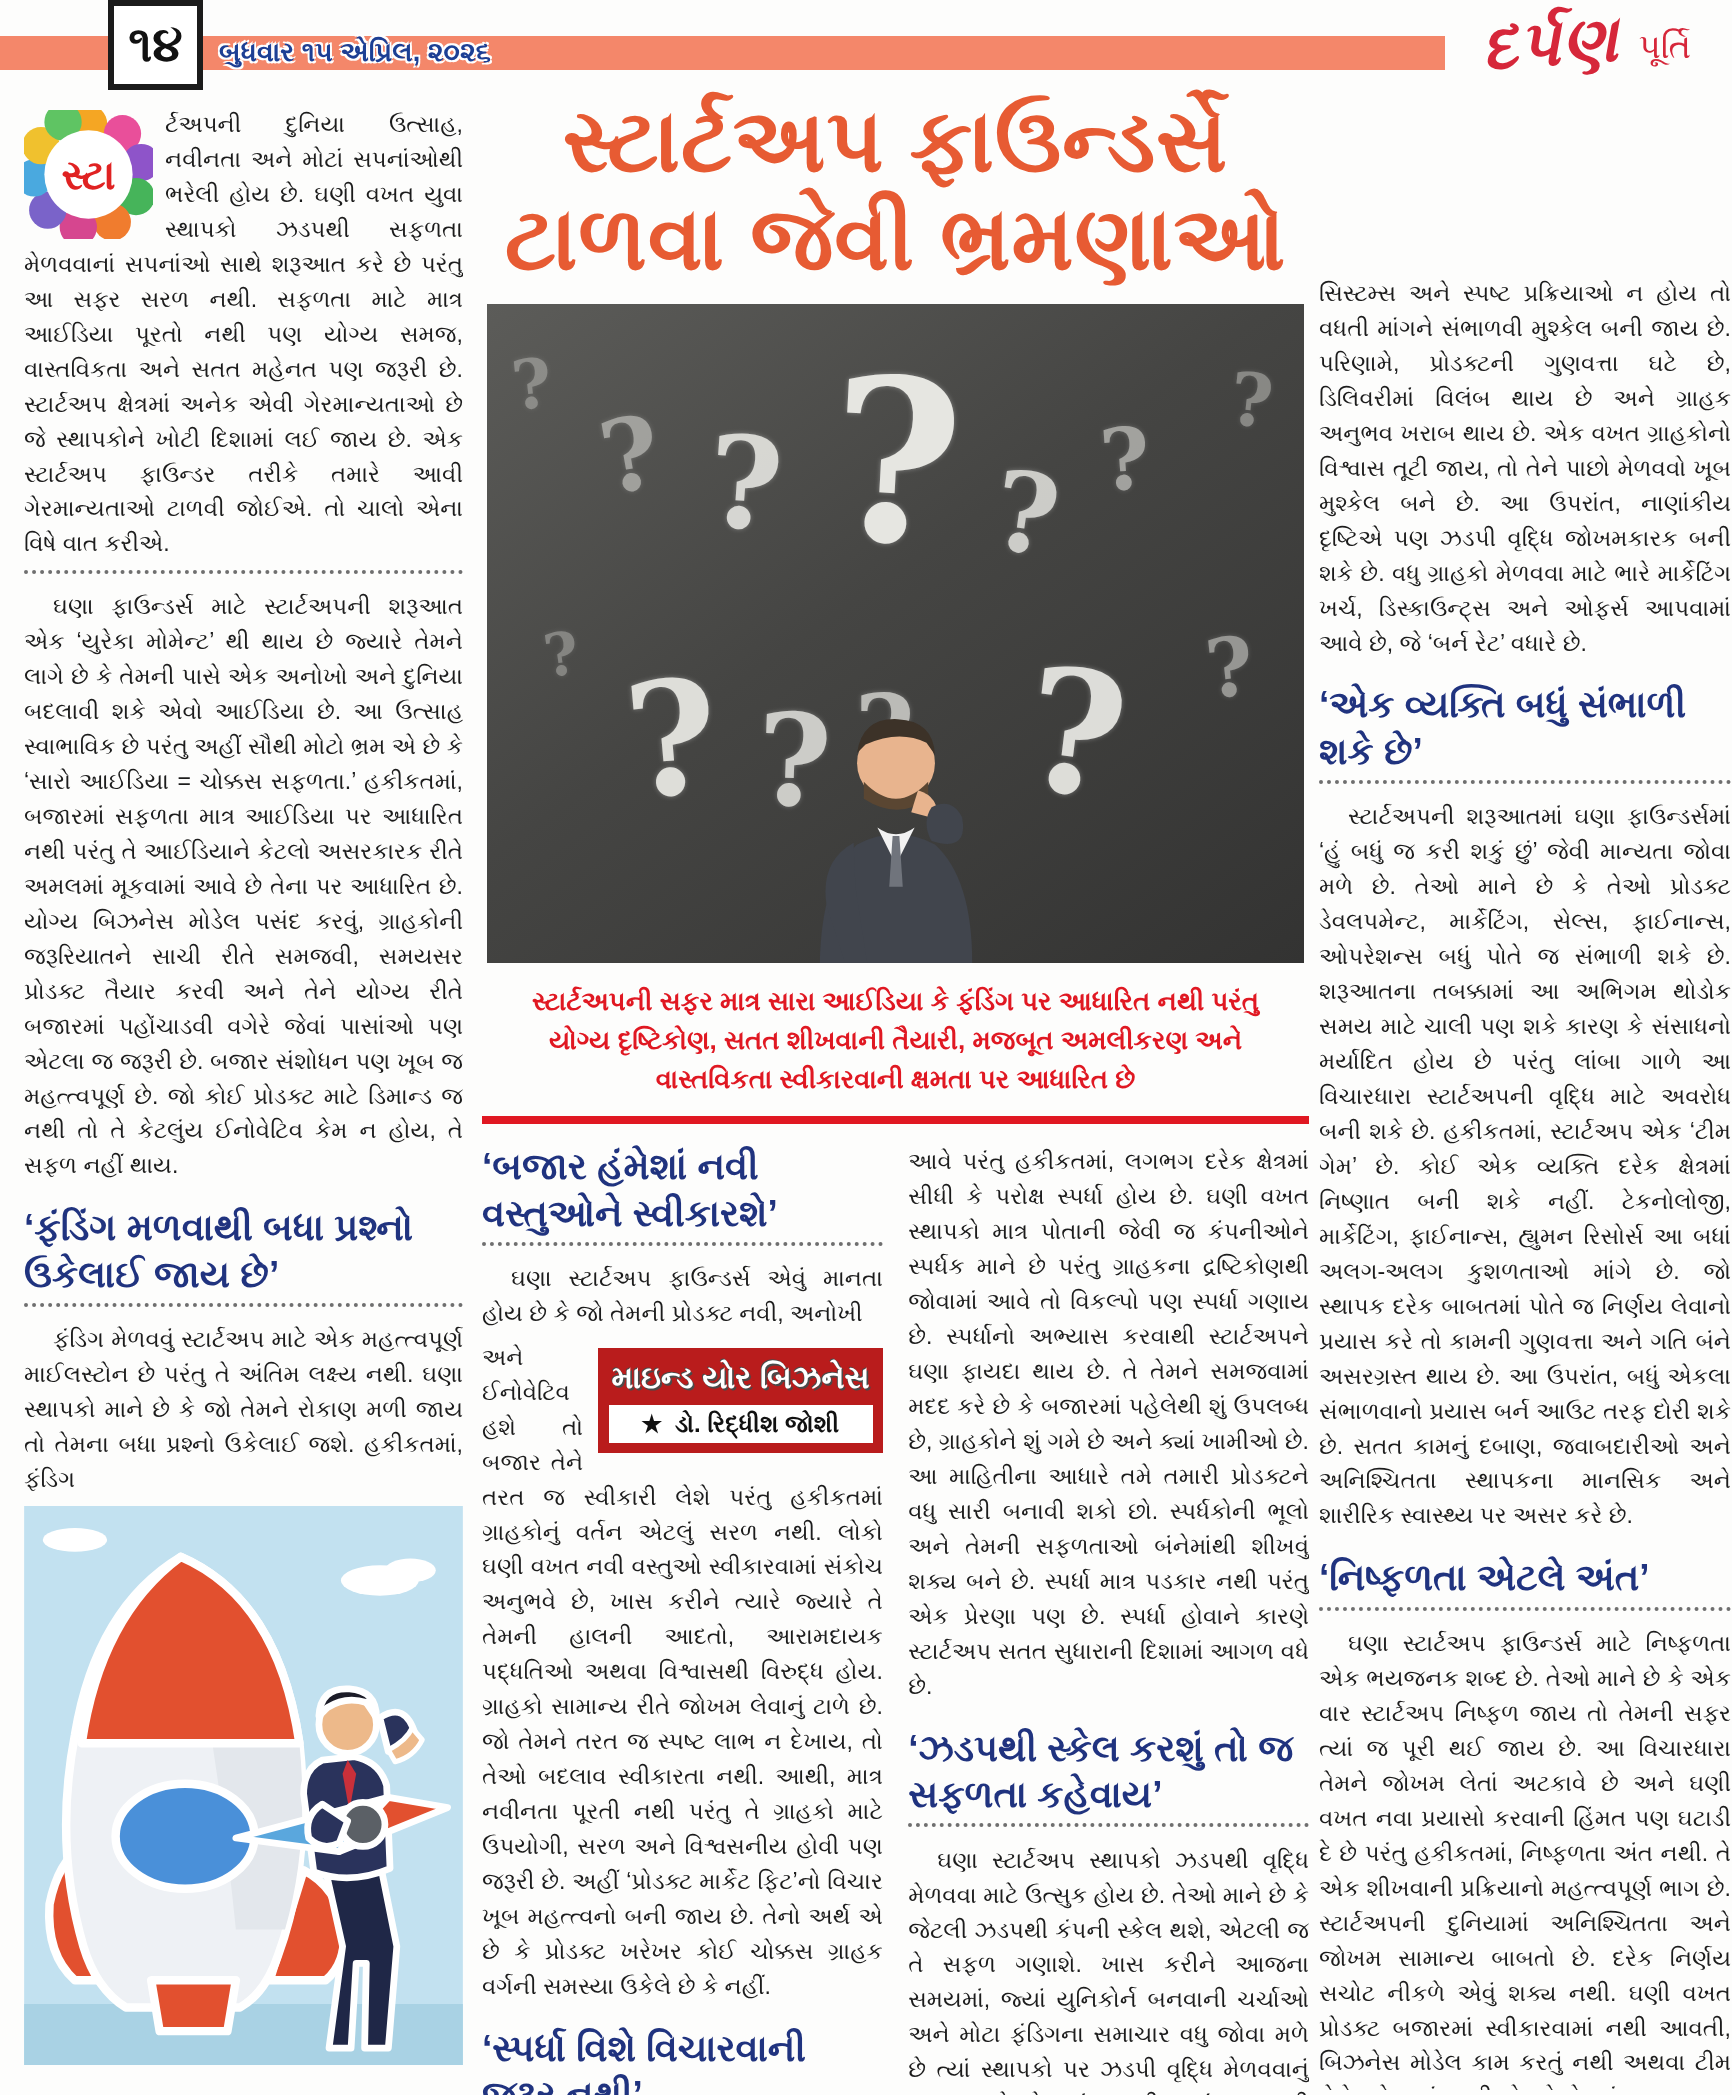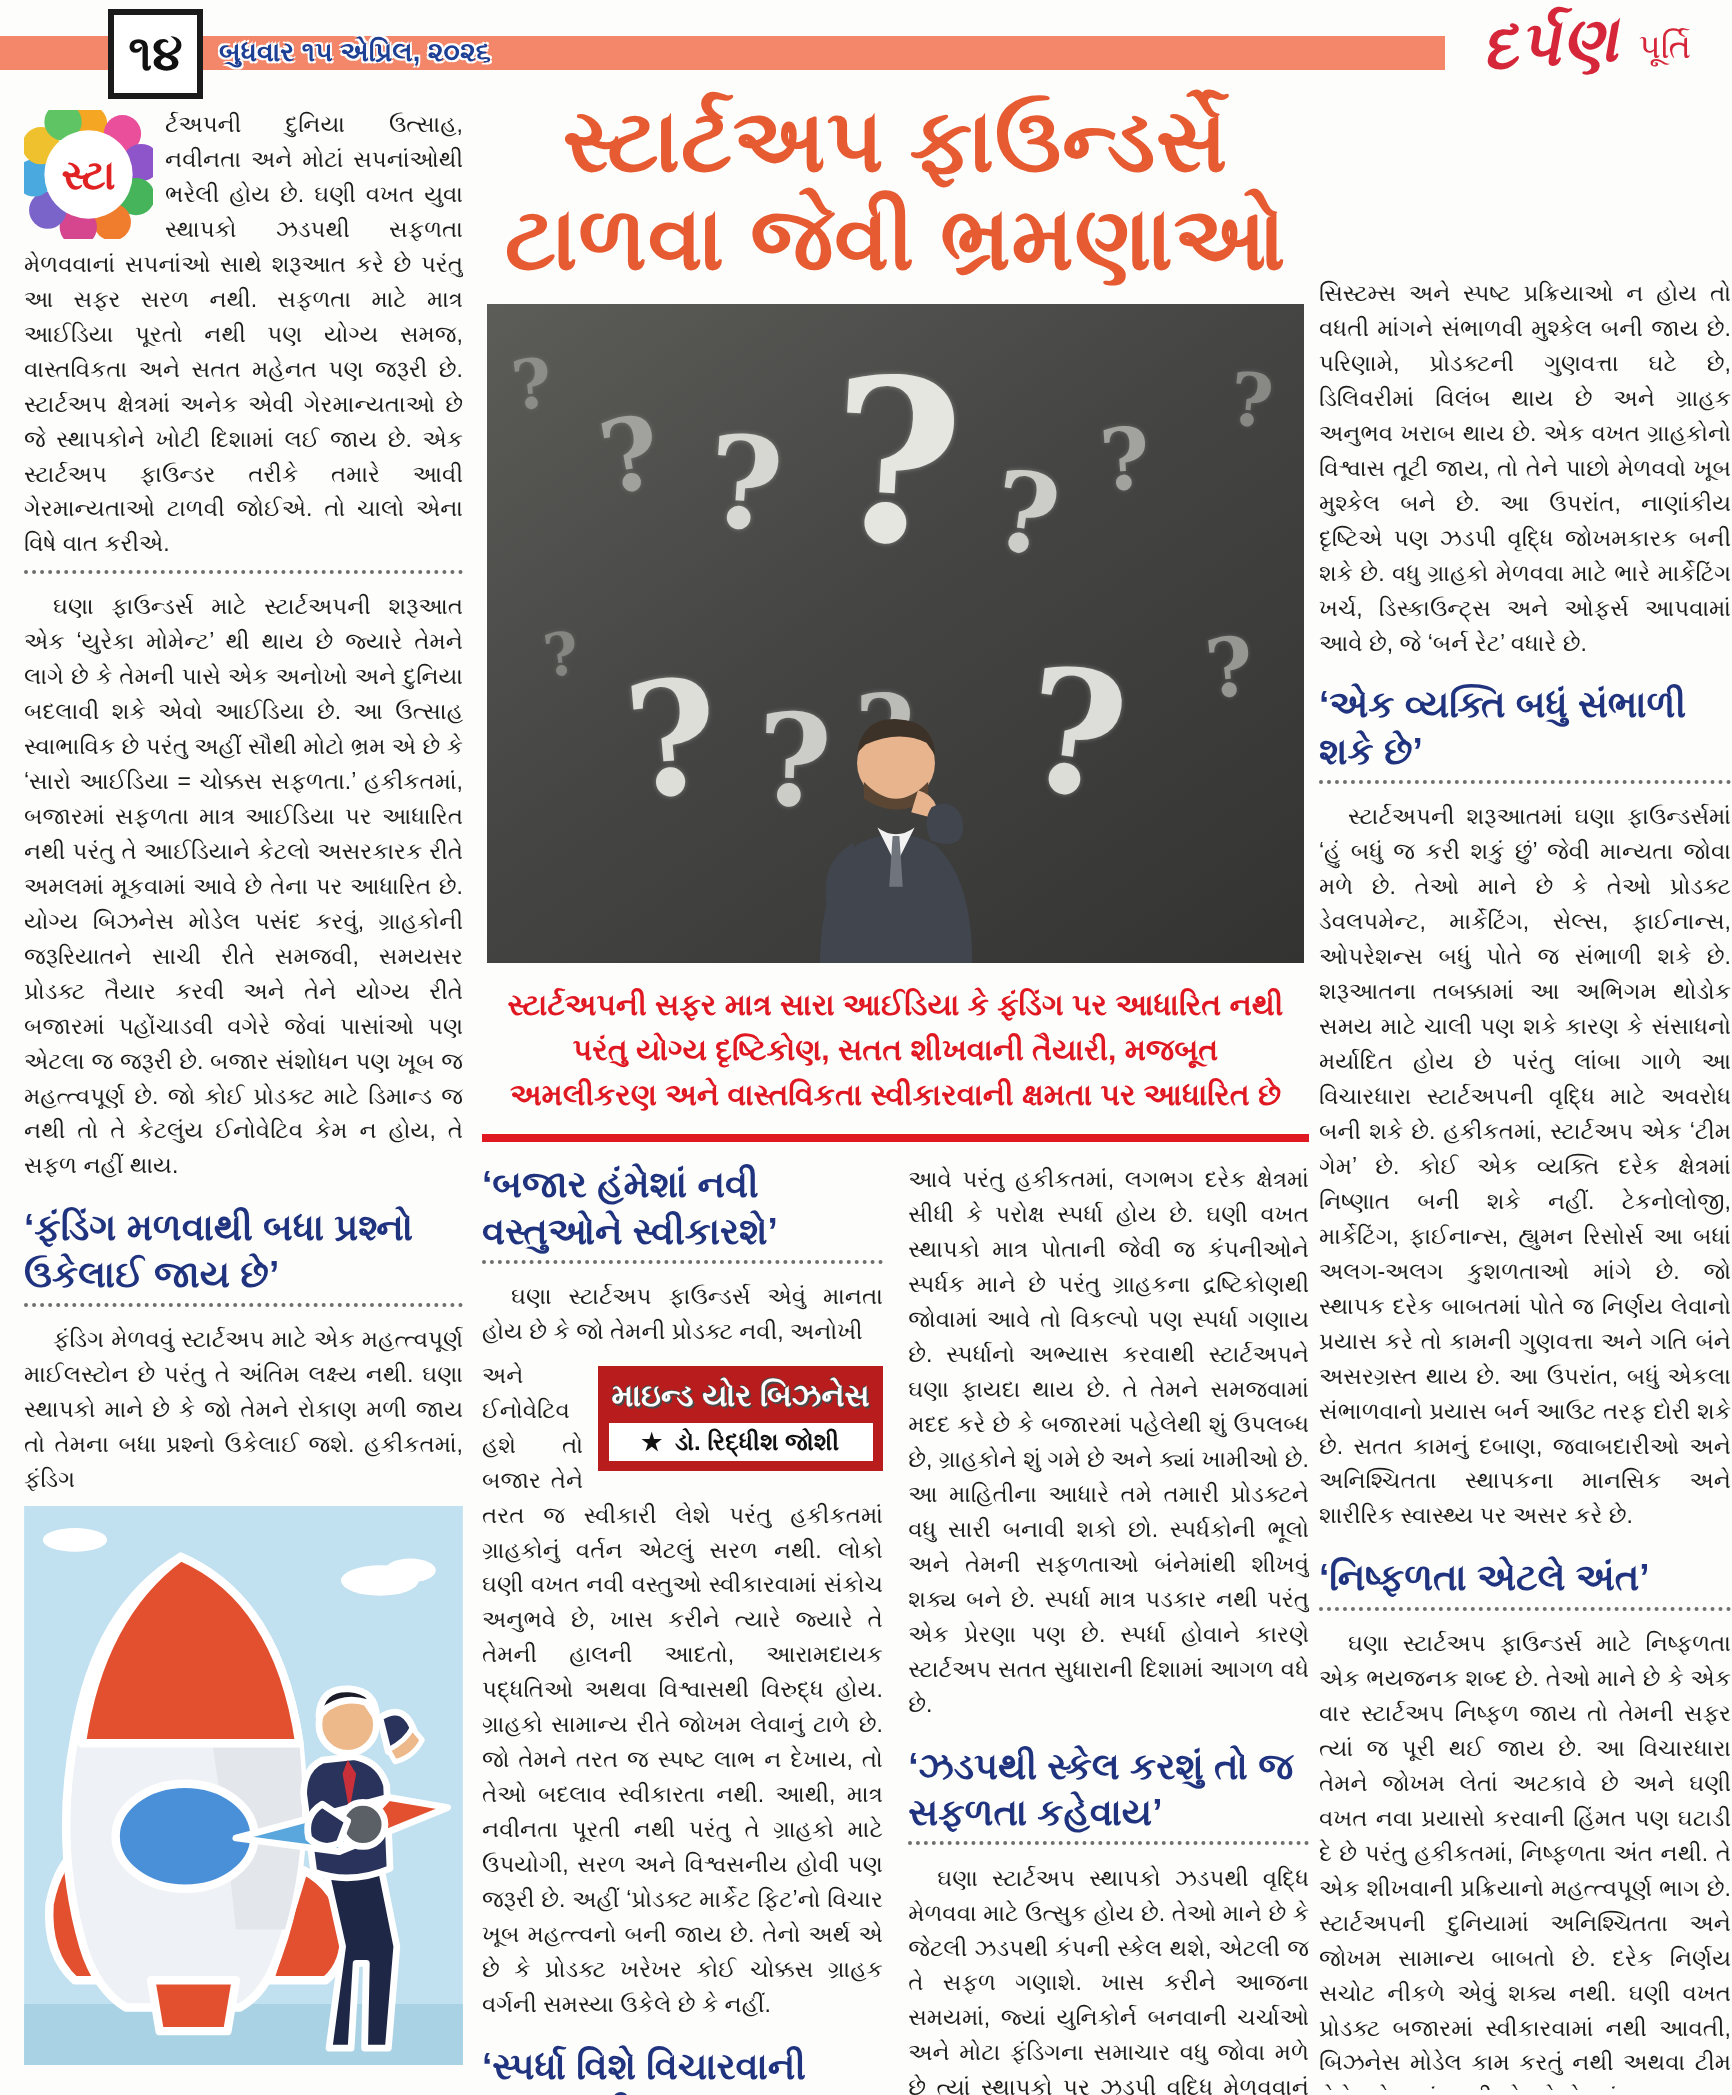--- a/index.html
+++ b/index.html
@@ -1,20 +1,20 @@
 <!DOCTYPE html>
 <html style="font-size:13.6px"><head>
 <meta charset="utf-8">
 <style>
   html,body{margin:0;padding:0;background:#ffffff;}
   #page{position:relative;width:1732px;height:2096px;background:#fdfdfc;overflow:hidden;
         font-family:"Liberation Sans",sans-serif;color:#161616;}
   
   .topbar{position:absolute;left:0;top:36px;width:1445px;height:34px;background:#f4876a;}
-  .pagenum{position:absolute;left:108px;top:9px;width:83px;height:78px;background:#ffffff;
+  .pagenum{position:absolute;left:108px;top:0;width:83px;height:78px;background:#ffffff;
            border:6px solid #1b1b1b;display:flex;align-items:center;justify-content:center;
            font-size:49px;font-weight:bold;color:#111;z-index:3;}
   .date{position:absolute;left:219px;top:34px;height:37px;display:flex;align-items:center;
         font-size:27px;font-weight:bold;color:#1d3f94;z-index:3;
         text-shadow:-1.7px -1.7px 0 #fff,1.7px -1.7px 0 #fff,-1.7px 1.7px 0 #fff,1.7px 1.7px 0 #fff;text-align:center;}
   .masthead{position:absolute;right:41px;top:5.1px;z-index:3;color:#d6273a;white-space:nowrap;}
   .masthead .m1{font-family:"DejaVu Serif",serif;font-style:italic;font-weight:bold;font-size:64px;
                 display:inline-block;transform:rotate(-4deg);letter-spacing:1.7px;}
   .masthead .m2{font-size:34px;font-weight:normal;margin-left:15.3px;position:relative;top:-6.8px;}
   
@@ -34,21 +34,21 @@
   
   .headline{text-align:center;font-weight:800;color:#e75b33;font-size:88px;line-height:1.12;
             margin:13.6px 0 15.3px 0;letter-spacing:0.8px;}
   
   .photo{position:relative;width:817px;height:659px;margin:0 auto;
          background:linear-gradient(145deg,#5c5c59 0%,#454543 45%,#333332 100%);overflow:hidden;}
   .qmark{position:absolute;color:#efefea;font-family:"DejaVu Serif",serif;font-weight:bold;
          text-shadow:0 0 5.1px rgba(255,255,255,.35);user-select:none;}
   .man{position:absolute;left:50%;bottom:0;transform:translateX(-50%);}
   
-  .caption{font-size:30px;line-height:1.5;font-weight:bold;color:#e01822;text-align:center;
+  .caption{font-size:26px;line-height:1.5;font-weight:bold;color:#e01822;text-align:center;
            padding:18.6px 22px 12px 22px;}
   .redrule{height:8.5px;background:#e01822;margin:5.1px 0 0 0;}
   
   .ccols{display:flex;gap:25.4px;padding-top:20.3px;}
   .ccol{width:401px;overflow:hidden;}
   .ccol h2.sec{margin-top:22px;}
   
   .authorbox{float:right;width:264px;margin:8.5px 0 8.5px 15.3px;background:#b91c1c;padding:12px 10.2px 10.2px 10.2px;}
   .authorbox .abt{font-size:31px;font-weight:bold;color:#ffffff;text-align:center;white-space:nowrap;
                   text-shadow:1.7px 1.7px 0 #4a4a4a,-0.8px -0.8px 0 #4a4a4a;}

